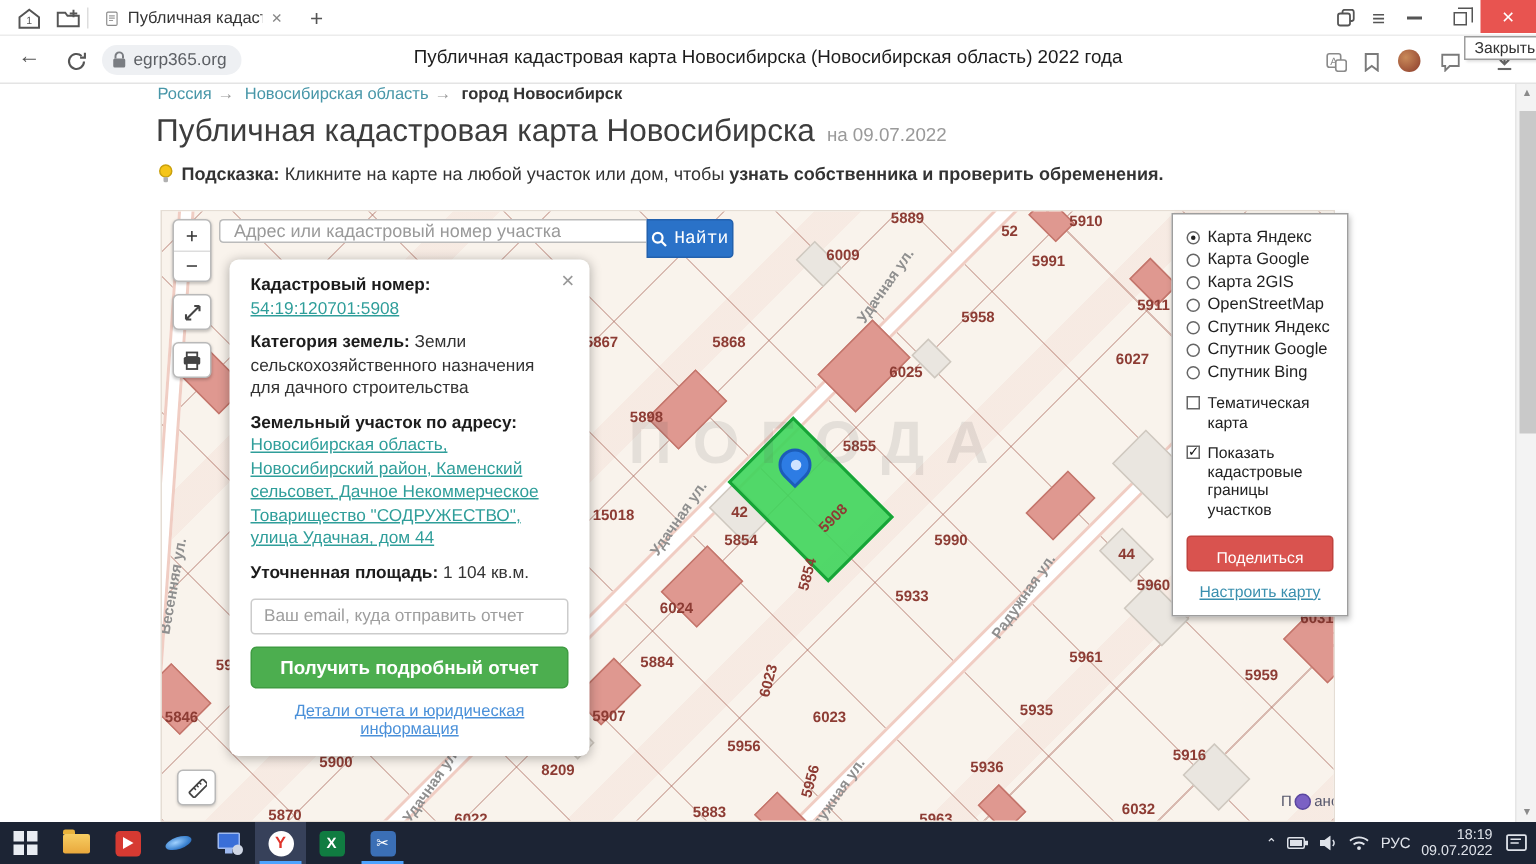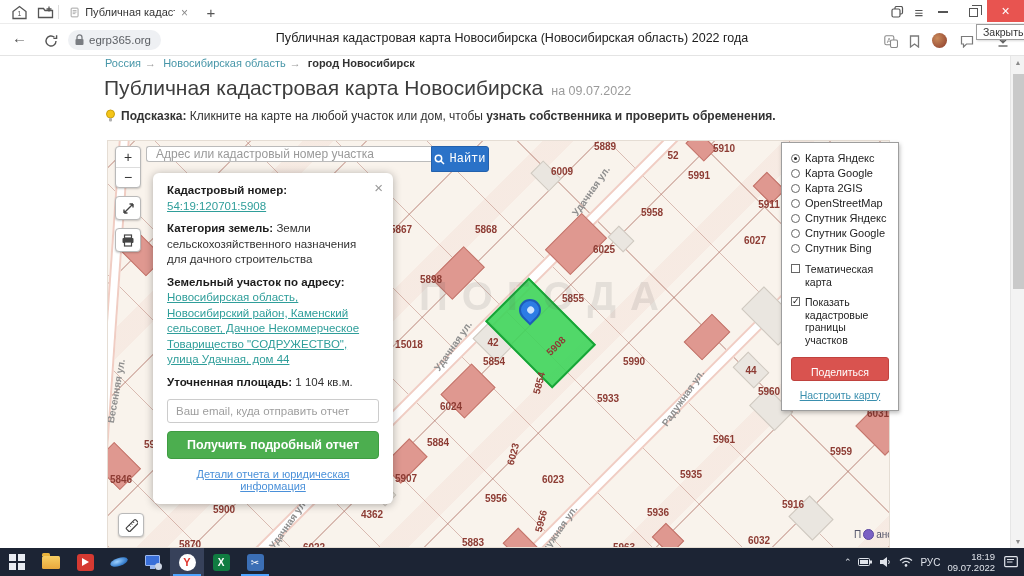--- a/index.html
+++ b/index.html
@@ -305,21 +305,21 @@
           <div class="plabel ctr" style="left: 770px; top: 272px; transform: translate(-50%, -50%);">6031</div>
           <div class="plabel ctr" style="left: 616px; top: 298px; transform: translate(-50%, -50%);">5961</div>
           <div class="plabel ctr" style="left: 733px; top: 310px; transform: translate(-50%, -50%);">5959</div>
           <div class="plabel ctr" style="left: 80px; top: 267px; transform: translate(-50%, -50%);">5869</div>
           <div class="plabel ctr" style="left: 47px; top: 303px; transform: translate(-50%, -50%);">5928</div>
           <div class="plabel ctr" style="left: 13px; top: 338px; transform: translate(-50%, -50%);">5846</div>
           <div class="plabel ctr" style="left: 168px; top: 296px; transform: translate(-50%, -50%);">5981</div>
           <div class="plabel ctr" style="left: 148px; top: 331px; transform: translate(-50%, -50%);">5982</div>
           <div class="plabel ctr" style="left: 116px; top: 368px; transform: translate(-50%, -50%);">5900</div>
           <div class="plabel ctr" style="left: 82px; top: 403px; transform: translate(-50%, -50%);">5870</div>
-          <div class="plabel ctr" style="left: 264px; top: 373px; transform: translate(-50%, -50%);">4362</div>
+          <div class="plabel ctr" style="left: 264px; top: 373px; transform: translate(-50%, -50%);">8209</div>
           <div class="plabel ctr" style="left: 298px; top: 337px; transform: translate(-50%, -50%);">5907</div>
           <div class="plabel ctr" style="left: 330px; top: 301px; transform: translate(-50%, -50%);">5884</div>
           <div class="plabel ctr" style="left: 388px; top: 357px; transform: translate(-50%, -50%);">5956</div>
           <div class="plabel ctr" style="left: 365px; top: 401px; transform: translate(-50%, -50%);">5883</div>
           <div class="plabel ctr" style="left: 206px; top: 406px; transform: translate(-50%, -50%);">6022</div>
           <div class="plabel ctr" style="left: 405px; top: 313px; transform: translate(-50%, -50%) rotate(-75deg);">6023</div>
           <div class="plabel ctr" style="left: 445px; top: 338px; transform: translate(-50%, -50%);">6023</div>
           <div class="plabel ctr" style="left: 583px; top: 333px; transform: translate(-50%, -50%);">5935</div>
           <div class="plabel ctr" style="left: 550px; top: 371px; transform: translate(-50%, -50%);">5936</div>
           <div class="plabel ctr" style="left: 685px; top: 363px; transform: translate(-50%, -50%);">5916</div>

